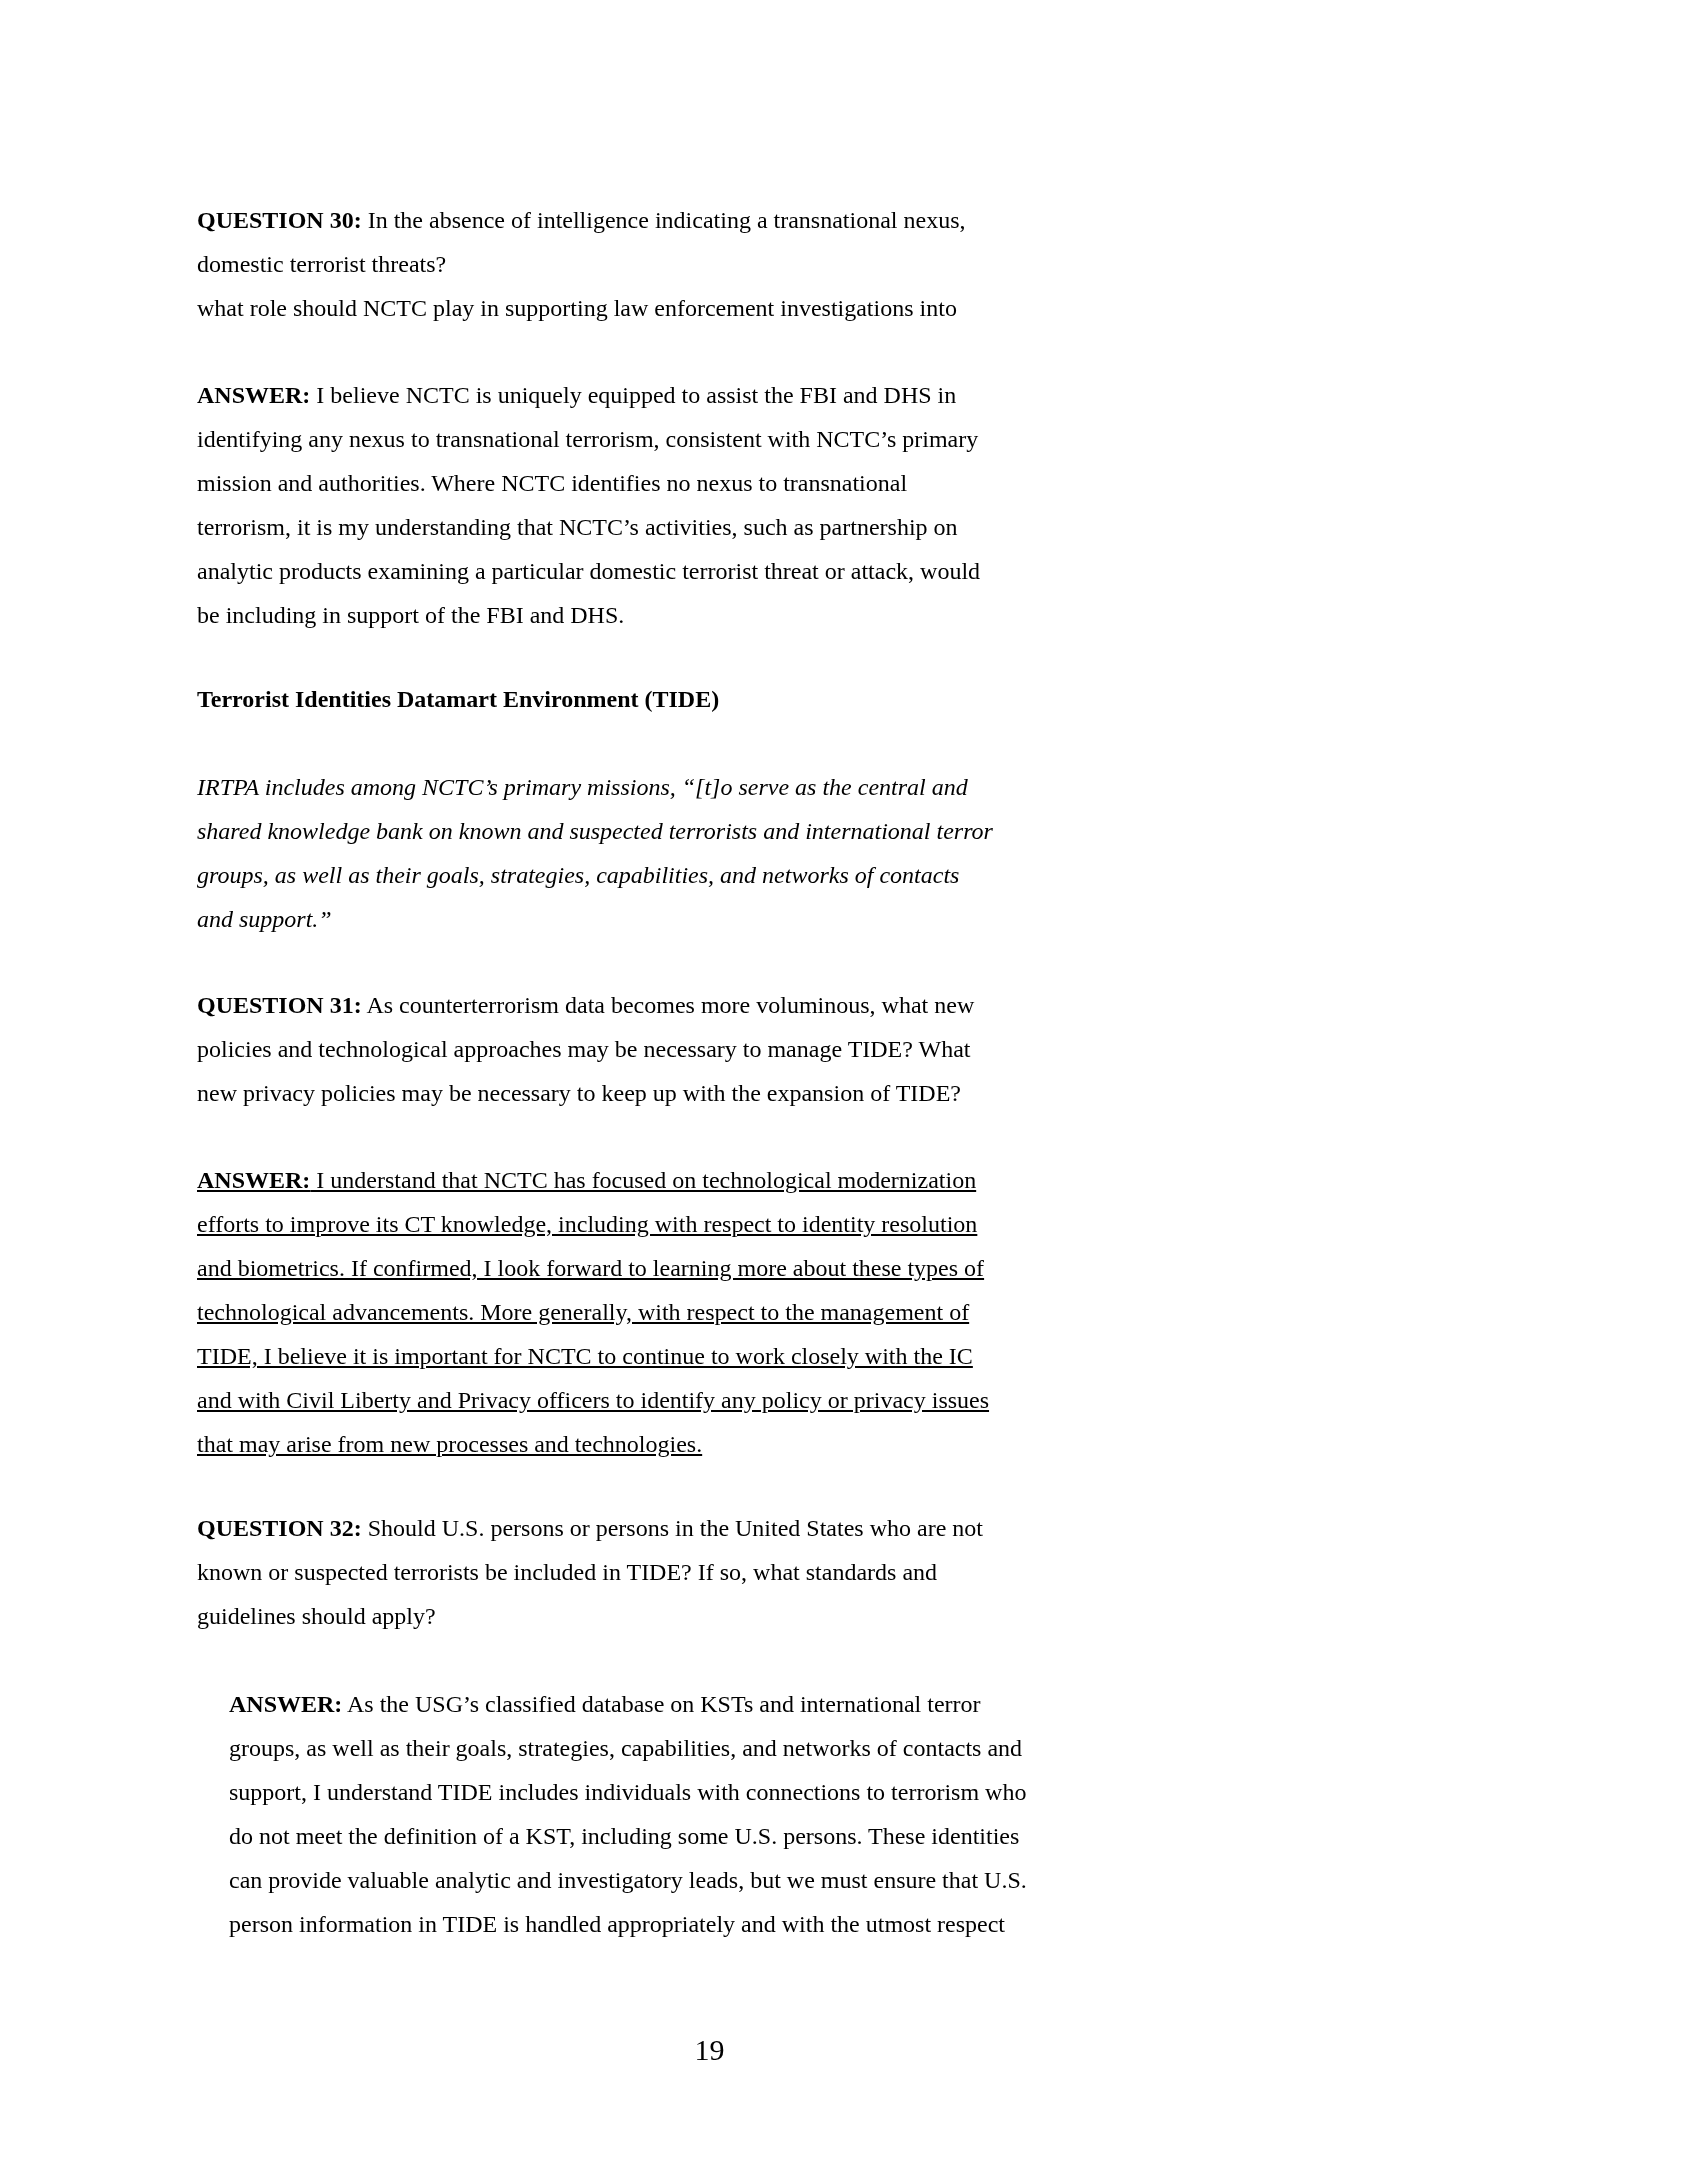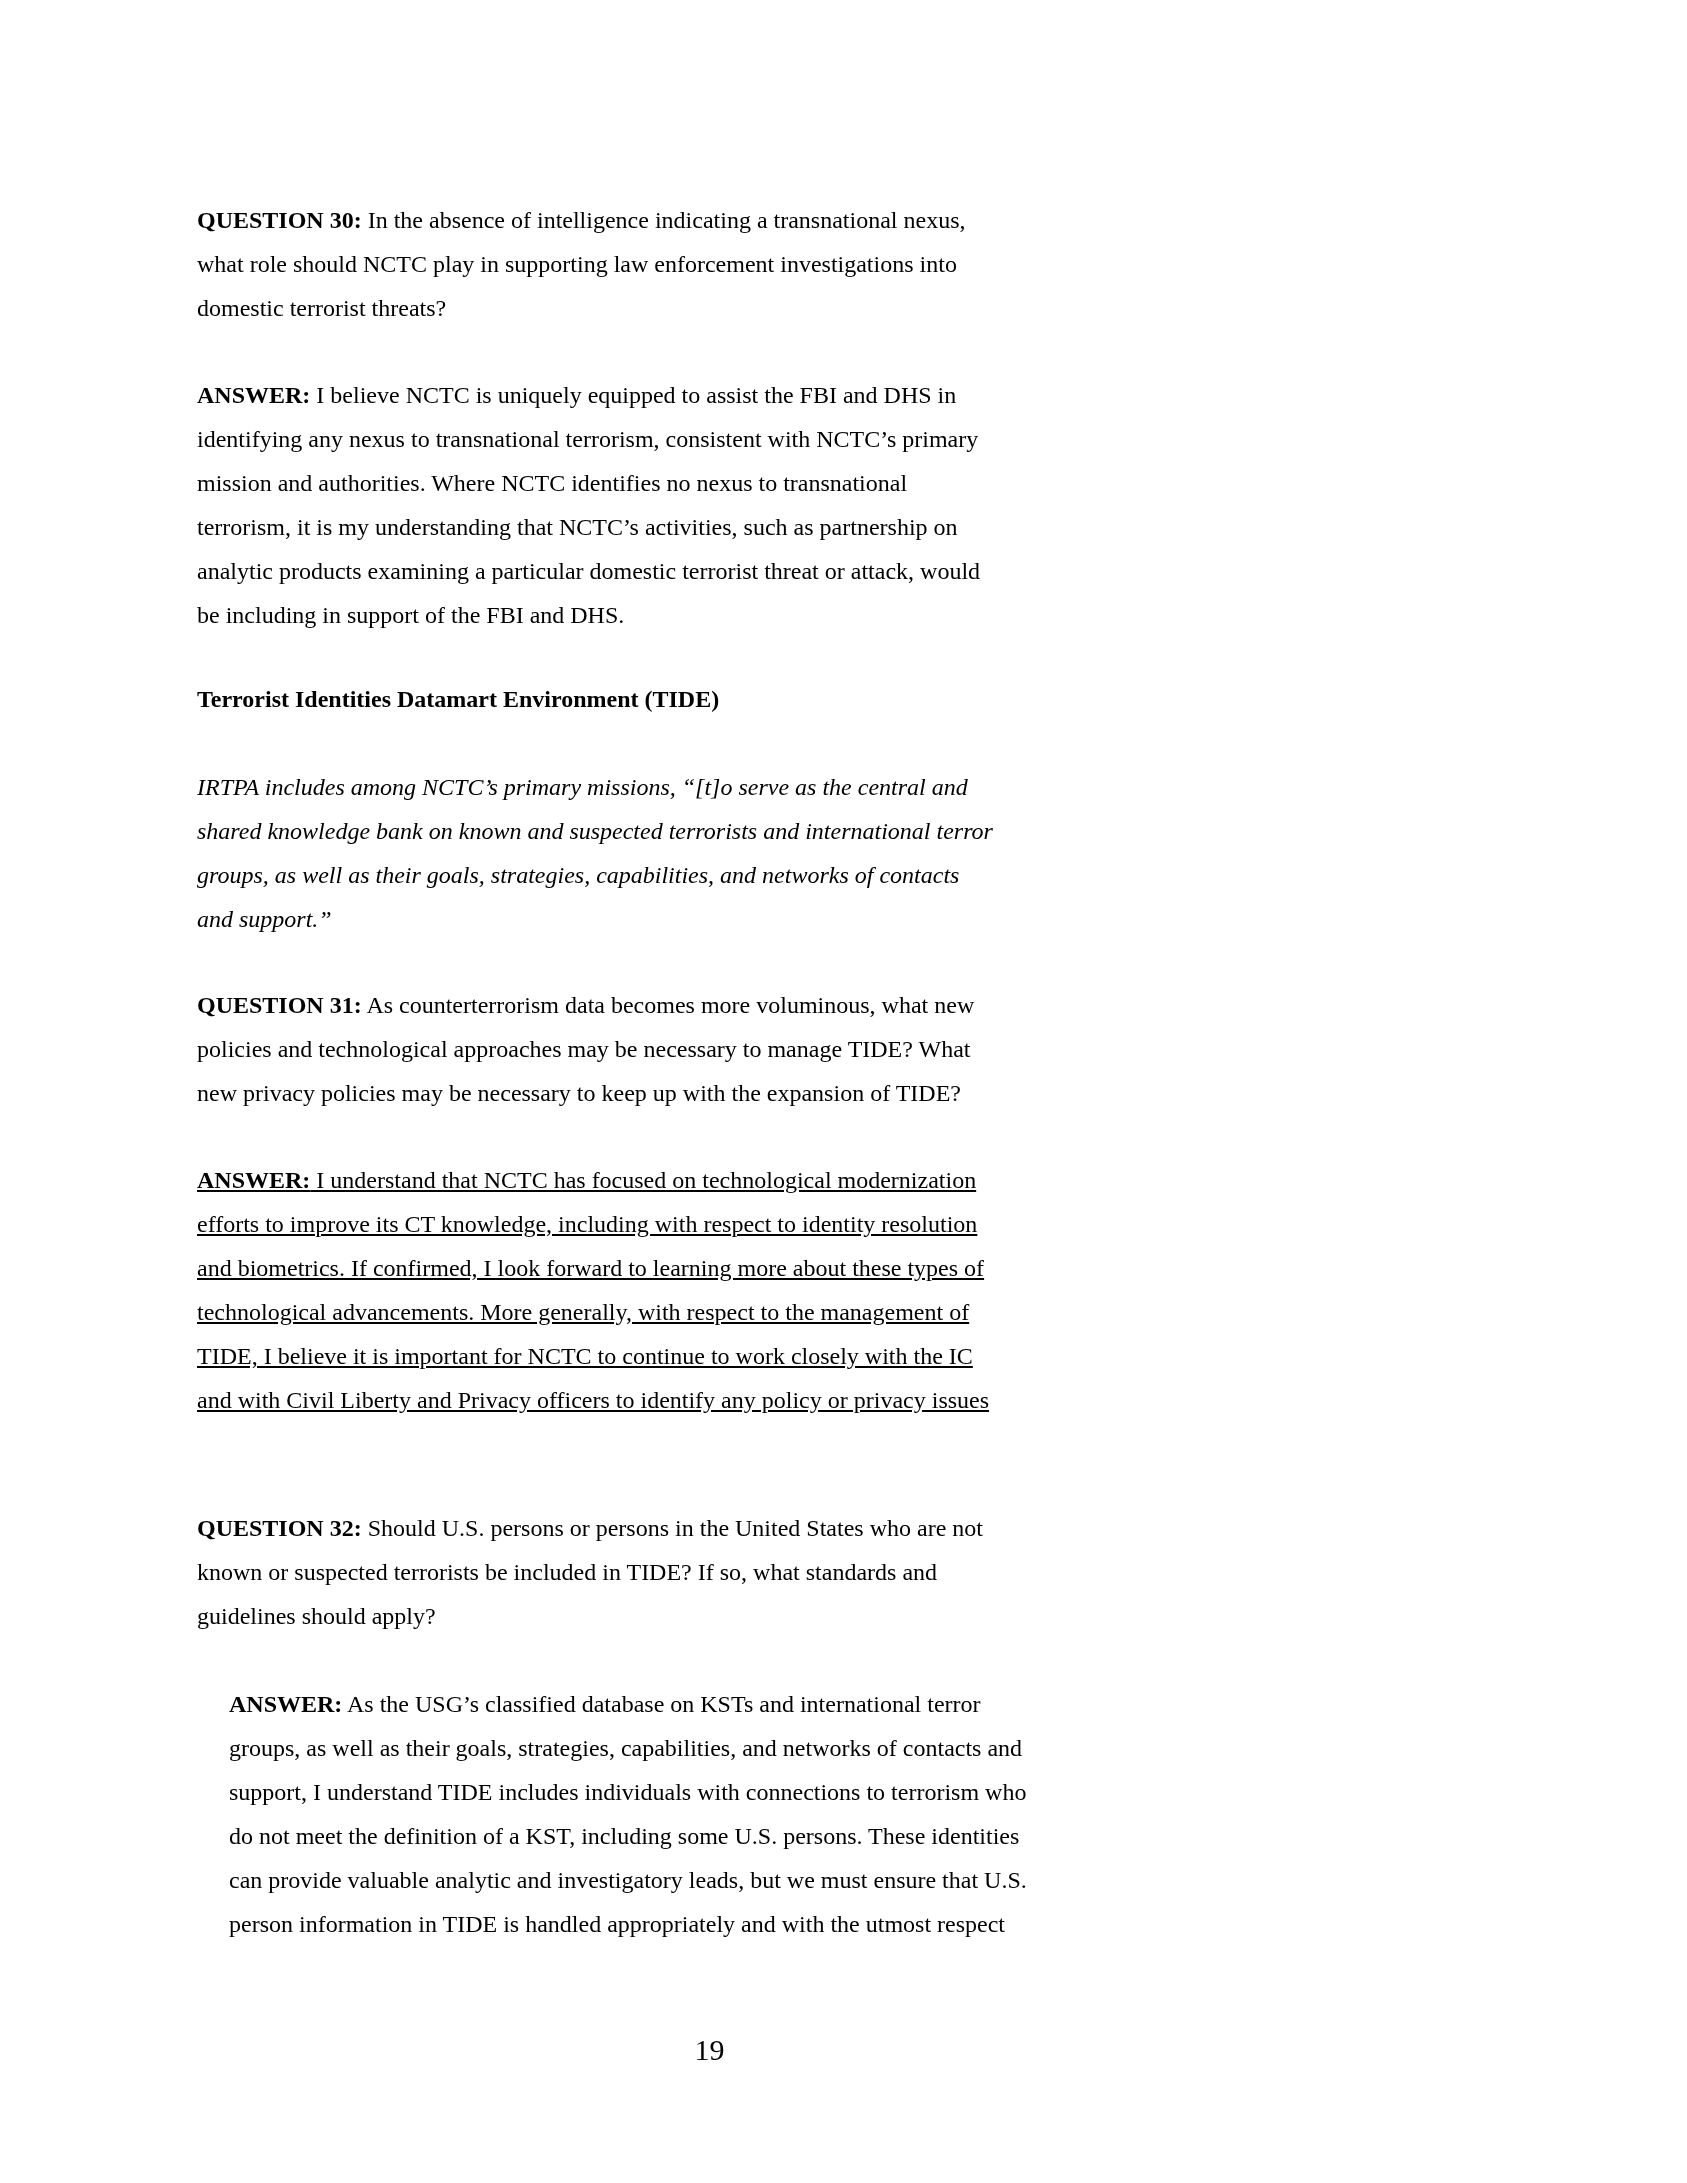--- a/index.html
+++ b/index.html
@@ -52,22 +52,22 @@
       line-height: 40px;
     }
   </style>
 </head>
 <body>
 
 <div class="page">
 
   <div class="block" style="top:198px;">
     <span class="line"><span class="label">QUESTION 30:</span><span> In the absence of intelligence indicating a transnational nexus,</span></span>
+    <span class="line">domestic terrorist threats?</span>
     <span class="line">what role should NCTC play in supporting law enforcement investigations into</span>
-    <span class="line">domestic terrorist threats?</span>
   </div>
 
   <div class="block" style="top:373px;">
     <span class="line"><span class="label">ANSWER:</span><span> I believe NCTC is uniquely equipped to assist the FBI and DHS in</span></span>
     <span class="line">identifying any nexus to transnational terrorism, consistent with NCTC’s primary</span>
     <span class="line">mission and authorities. Where NCTC identifies no nexus to transnational</span>
     <span class="line">terrorism, it is my understanding that NCTC’s activities, such as partnership on</span>
     <span class="line">analytic products examining a particular domestic terrorist threat or attack, would</span>
     <span class="line">be including in support of the FBI and DHS.</span>
   </div>
@@ -89,20 +89,21 @@
     <span class="line">new privacy policies may be necessary to keep up with the expansion of TIDE?</span>
   </div>
 
   <div class="block" style="top:1158px;text-decoration:underline;">
     <span class="line"><span class="label">ANSWER:</span><span> I understand that NCTC has focused on technological modernization</span></span>
     <span class="line">efforts to improve its CT knowledge, including with respect to identity resolution</span>
     <span class="line">and biometrics. If confirmed, I look forward to learning more about these types of</span>
     <span class="line">technological advancements. More generally, with respect to the management of</span>
     <span class="line">TIDE, I believe it is important for NCTC to continue to work closely with the IC</span>
     <span class="line">and with Civil Liberty and Privacy officers to identify any policy or privacy issues</span>
+    <span class="line">that may arise from new processes and technologies.</span>
   </div>
 
   <div class="block" style="top:1506px;">
     <span class="line"><span class="label">QUESTION 32:</span><span> Should U.S. persons or persons in the United States who are not</span></span>
     <span class="line">known or suspected terrorists be included in TIDE?  If so, what standards and</span>
     <span class="line">guidelines should apply?</span>
   </div>
 
   <div class="block" style="top:1682px;margin-left:32px;">
     <span class="line"><span class="label">ANSWER:</span><span> As the USG’s classified database on KSTs and international terror</span></span>

